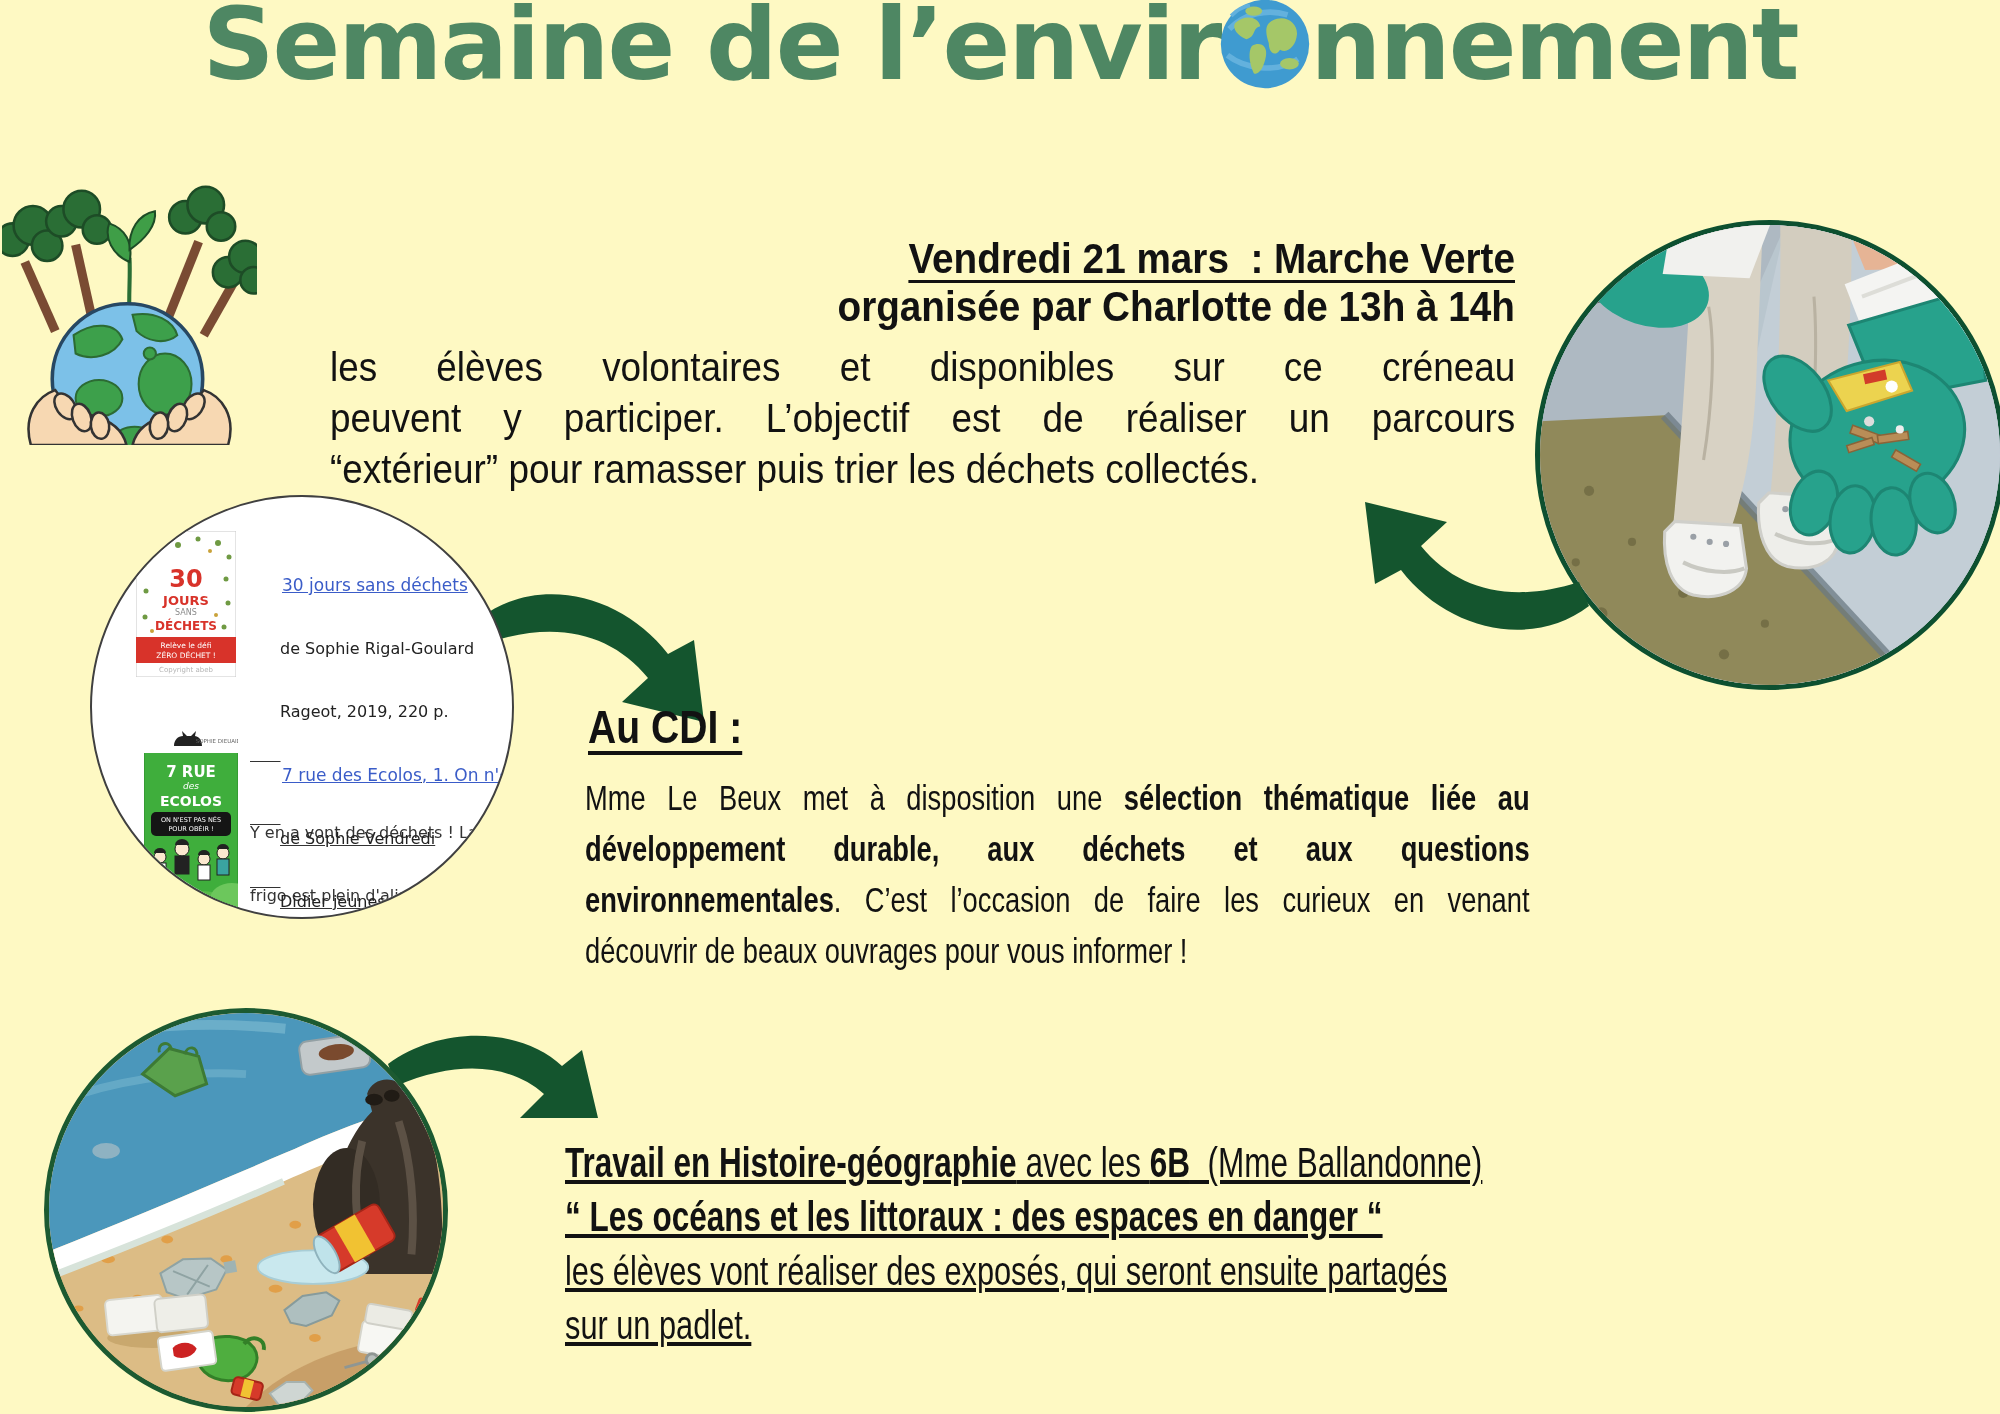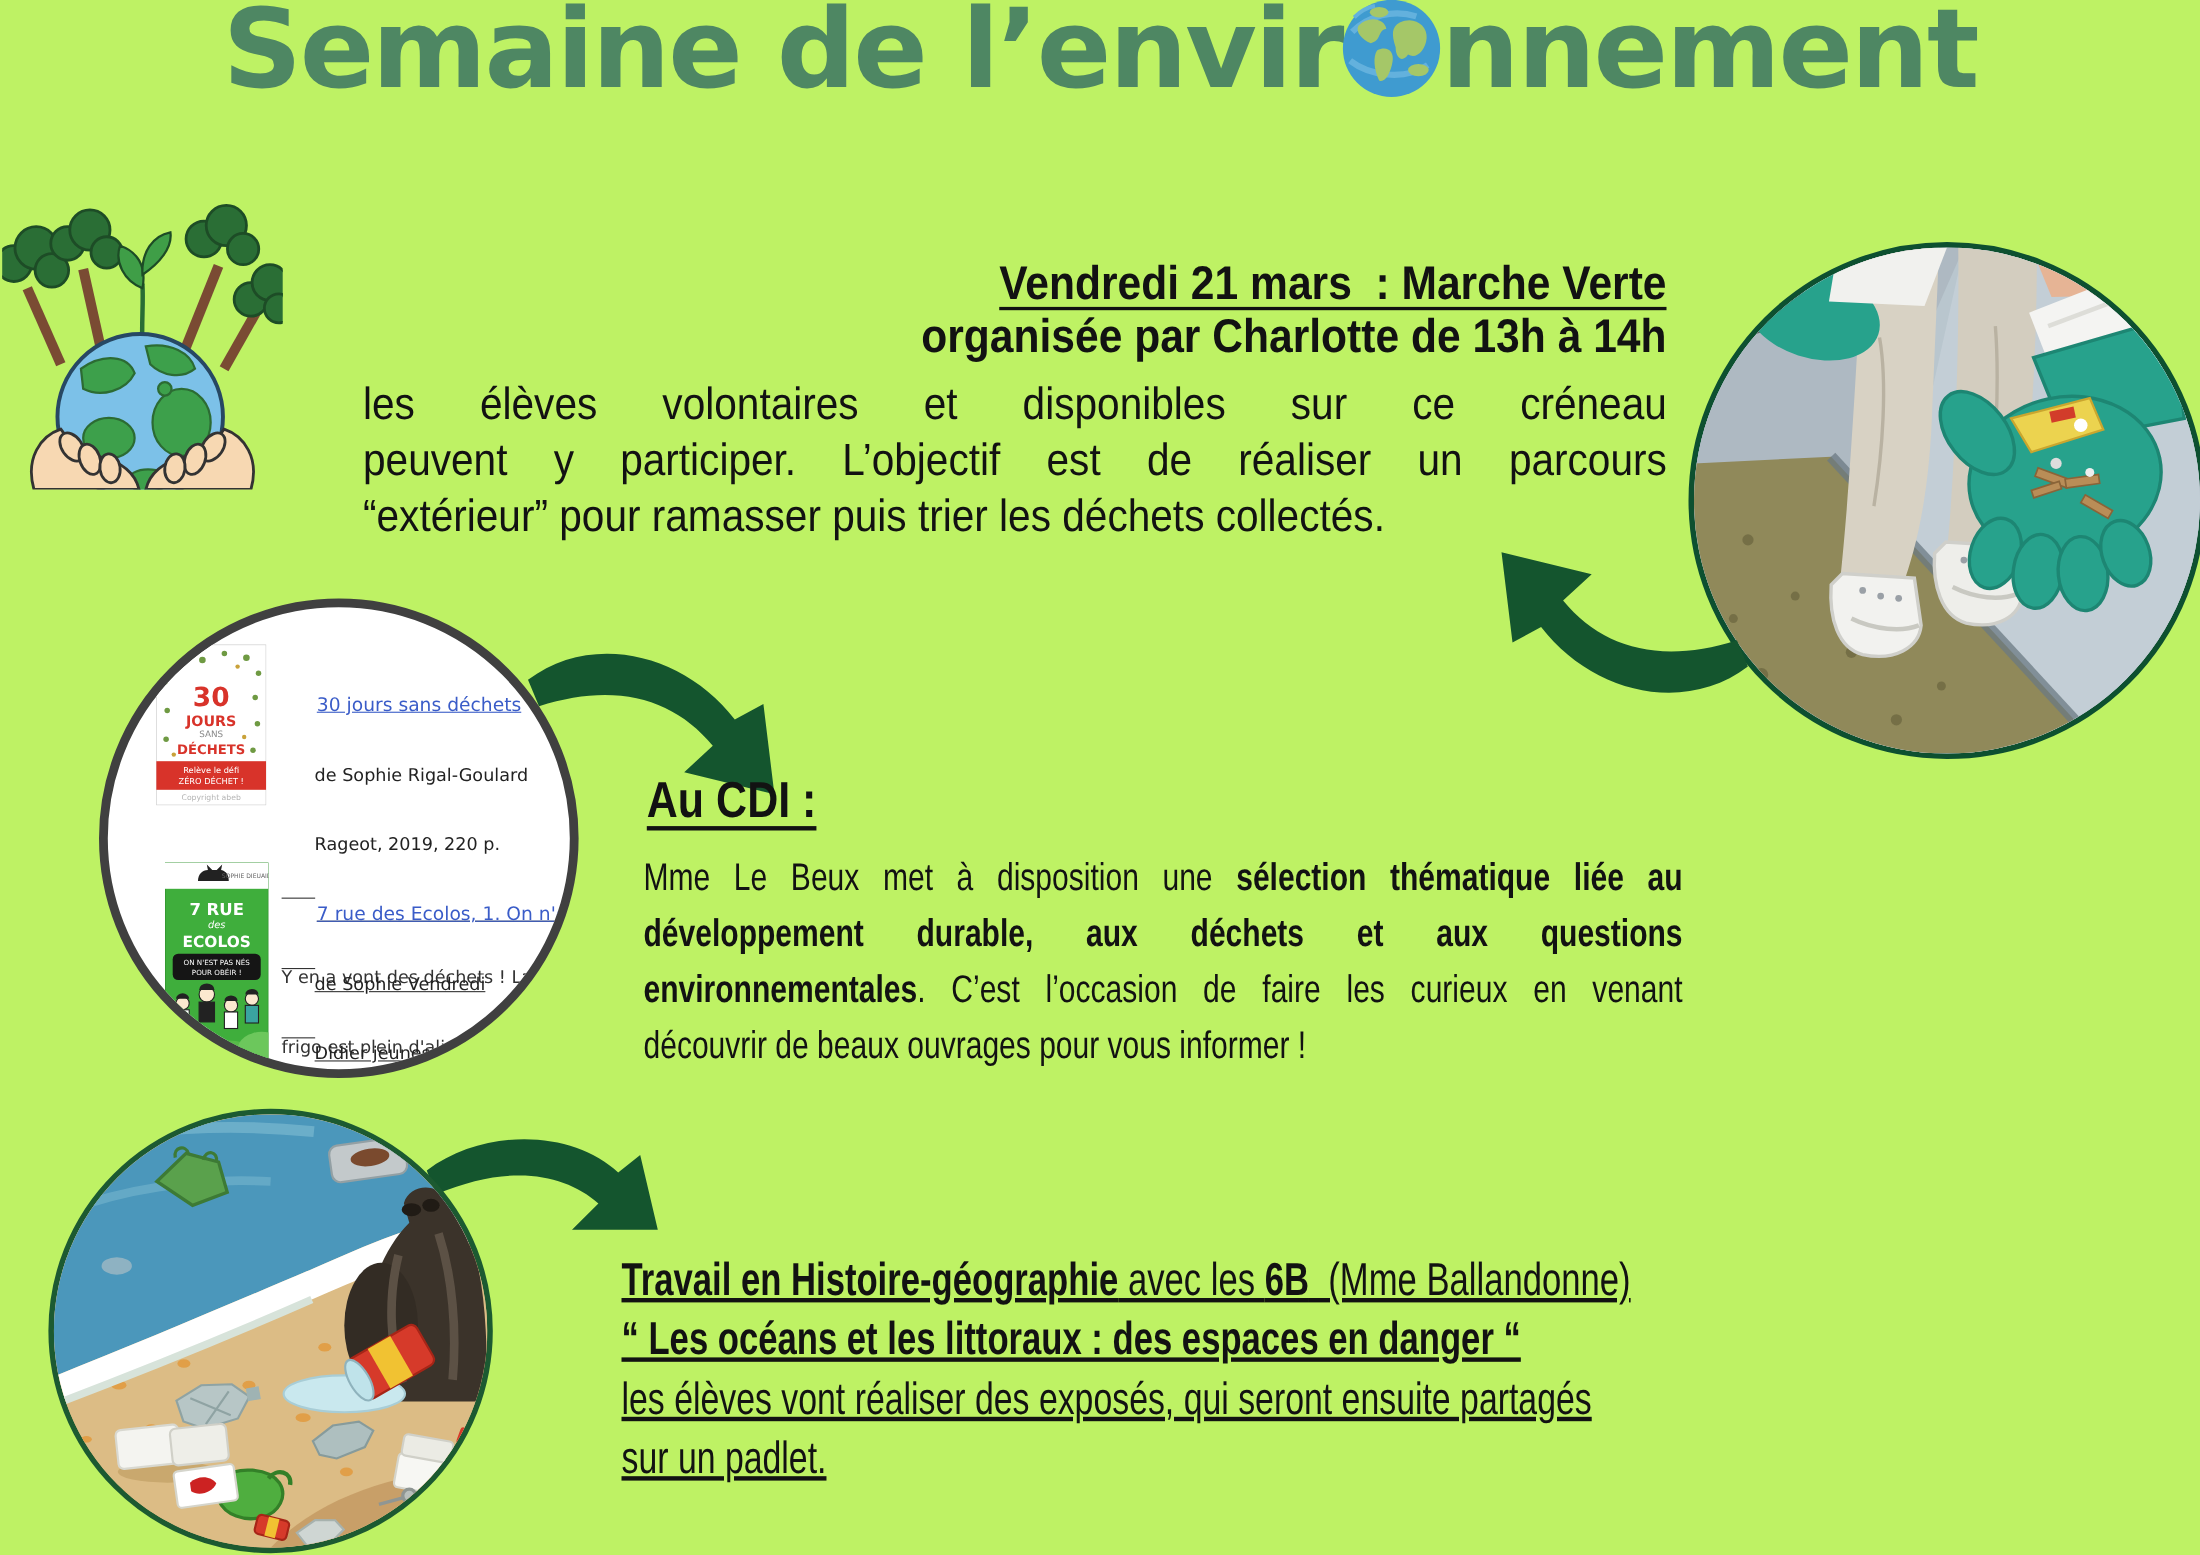--- a/index.html
+++ b/index.html
@@ -1,16 +1,16 @@
 <!DOCTYPE html>
 <html><head>
 <meta charset="utf-8">
 <style>
   html,body{margin:0;padding:0;background:#def8e3;}
-  .poster{position:relative;width:2000px;height:1414px;background:#bef264;overflow:hidden;
+  .poster{position:relative;width:2000px;height:1414px;background:#fef9c3;overflow:hidden;
           font-family:"Liberation Sans",sans-serif;color:#121212;}
   
   .title{position:absolute;left:0;top:-14px;width:100%;text-align:center;
          font-family:"DejaVu Sans",sans-serif;font-weight:800;font-size:100px;
          letter-spacing:-2px;color:#4e8763;margin:0;white-space:pre;}
   .title .globe{vertical-align:-12px;margin:0 -2px;}
   
   .abs{position:absolute;}
   .j{text-align:justify;text-align-last:justify;}
   .pre{white-space:pre;}
@@ -31,22 +31,22 @@
   .cdi-line{font-size:35px;line-height:51px;height:51px;transform:scaleX(0.78);transform-origin:0 50%;}
   .cdi .j{width:1211px;}
   
   .trav{left:565px;top:1136px;width:975px;text-decoration:underline;}
   .tr-line{font-size:42px;line-height:54px;height:54px;white-space:pre;
            transform:scaleX(0.75);transform-origin:0 50%;}
   .tr-small{font-size:41px;}
   
   .photo-circle{left:1535px;top:220px;width:460px;height:460px;border-radius:50%;
                 border:5px solid #0d5030;overflow:hidden;background:#b9c6ce;}
-  .book-circle{left:90px;top:544px;width:420px;height:420px;border-radius:50%;
-               border:8px solid #404040;overflow:hidden;background:#ffffff;}
+  .book-circle{left:90px;top:495px;width:420px;height:420px;border-radius:50%;
+               border:2px solid #404040;overflow:hidden;background:#ffffff;}
   .beach-circle{left:44px;top:1008px;width:394px;height:394px;border-radius:50%;
                 border:5px solid #1c5a31;overflow:hidden;background:#dcbc85;}
   
   .binfo{position:absolute;font-family:"DejaVu Sans",sans-serif;font-size:16px;
          line-height:21px;color:#333;white-space:pre;}
   .binfo .meta{color:#222;margin-left:30px;}
   .blink{color:#3a5cc8;text-decoration:underline;font-size:17px;cursor:pointer;margin-left:32px;}
   .bgap{height:16px;}
   .cover{position:absolute;}
   svg text{font-family:"DejaVu Sans",sans-serif;}

